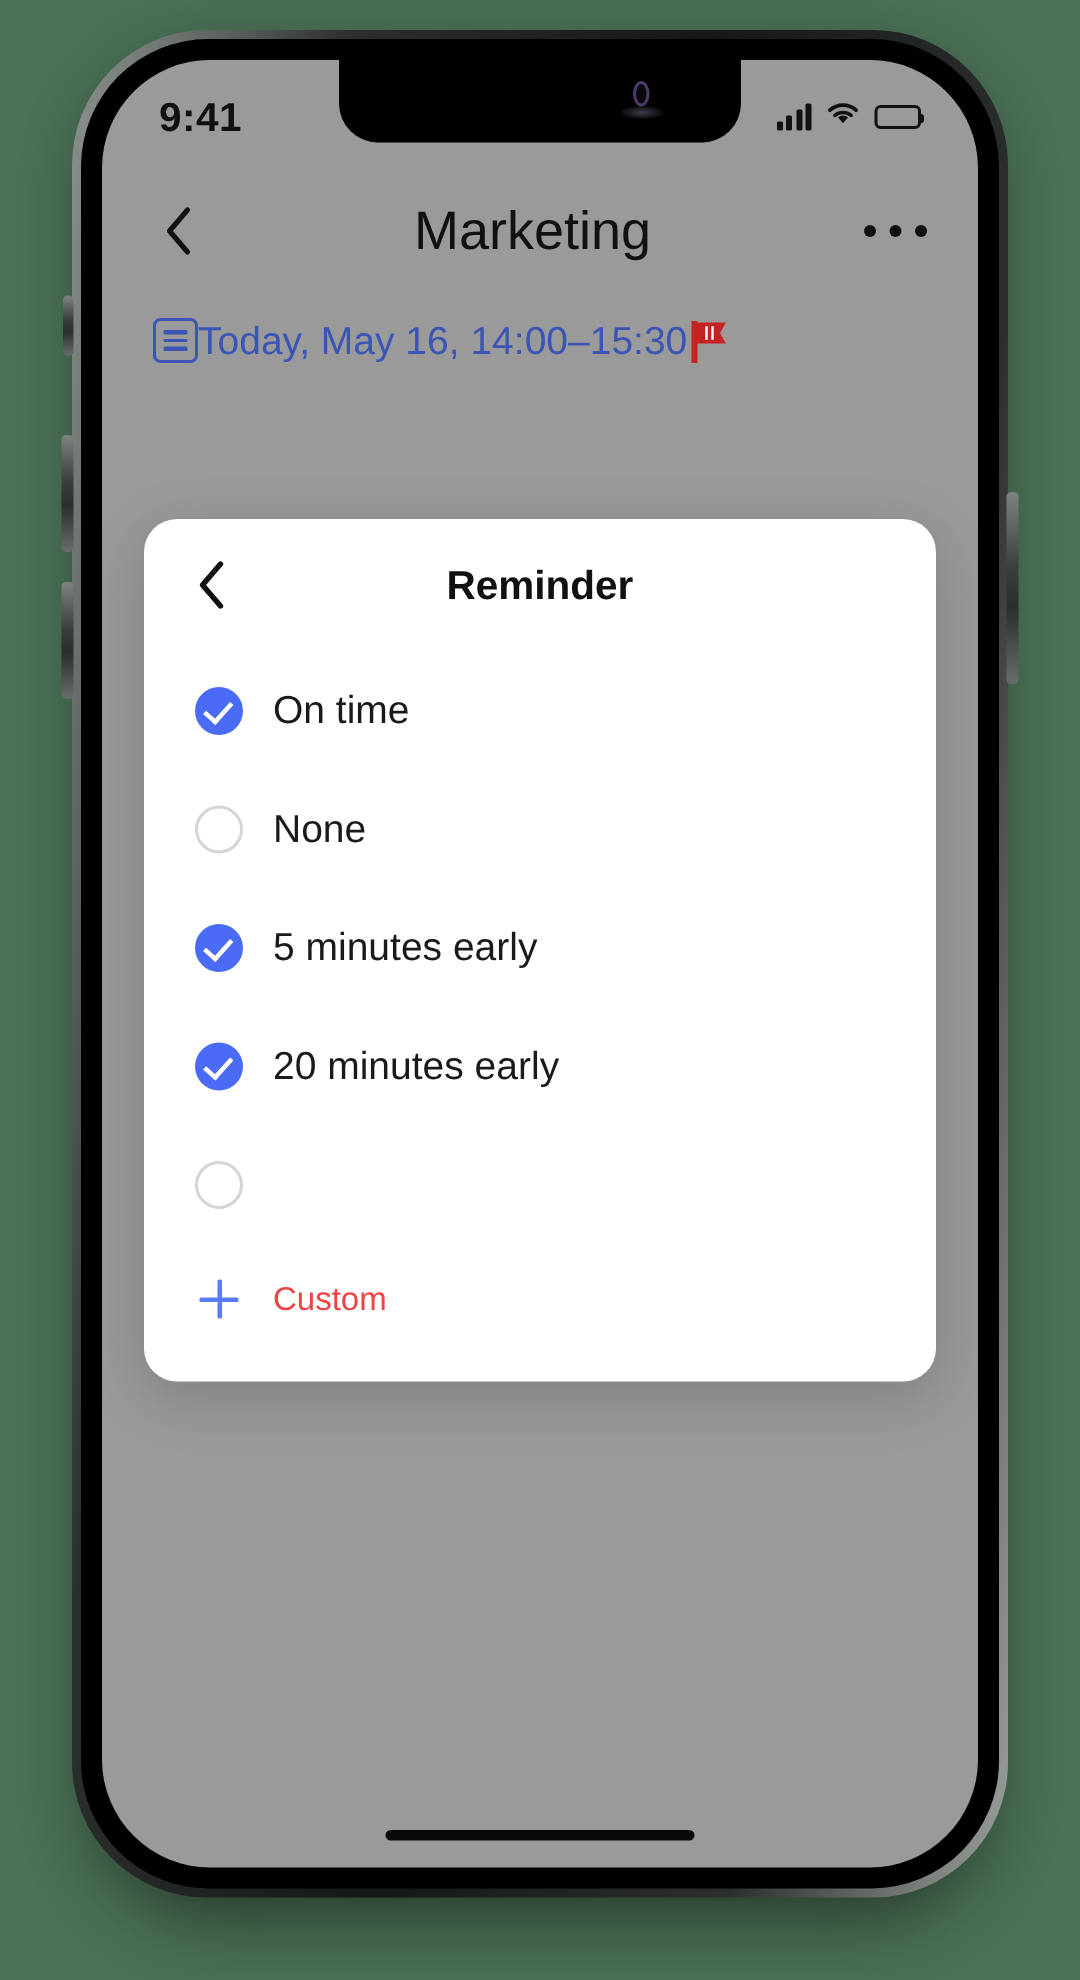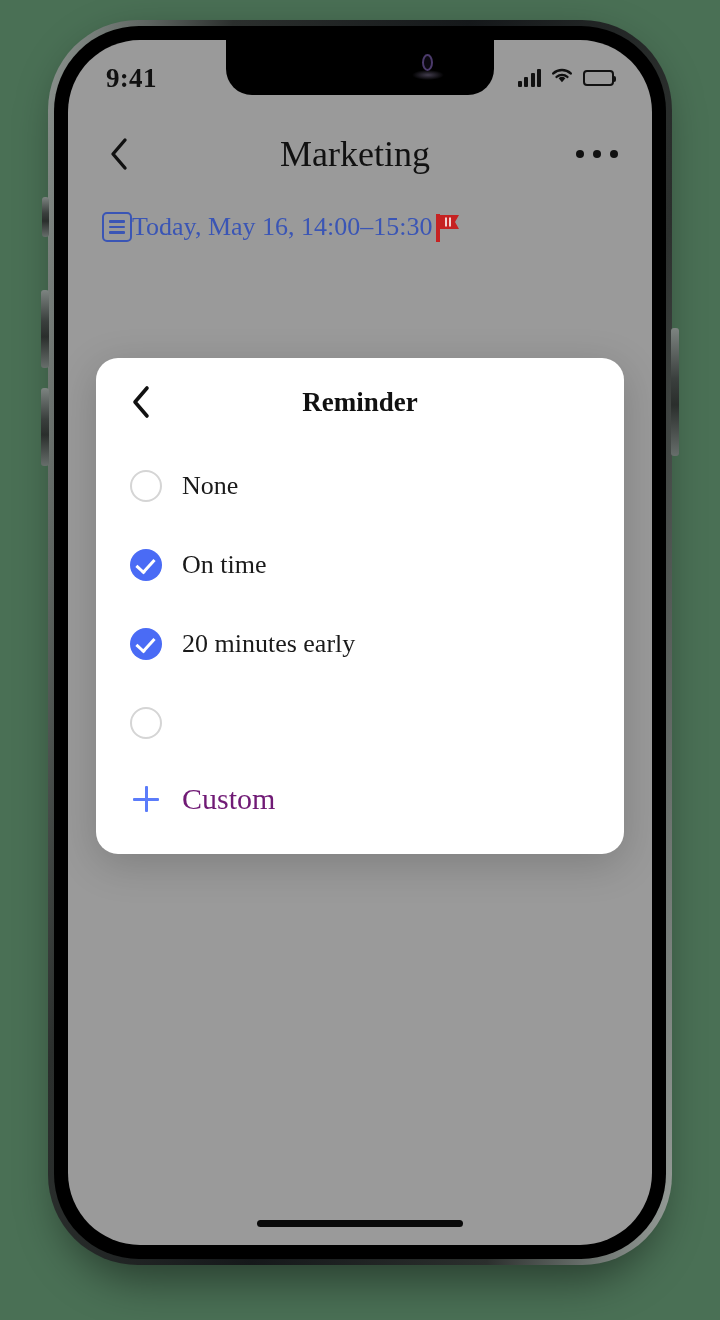--- a/index.html
+++ b/index.html
@@ -60,21 +60,20 @@
   
   .screen {
     position: absolute;
     left: 68px;
     top: 40px;
     width: 584px;
     height: 1205px;
     border-radius: 72px;
     background: #9a9a9a;
     overflow: hidden;
-    font-family: Liberation Serif, serif;
   }
 
   
   .notch {
     position: absolute;
     left: 50%;
     transform: translateX(-50%);
     top: 0;
     width: 268px;
     height: 55px;
@@ -196,21 +195,21 @@
     font-size: 26px;
     color: #3a55b5;
     font-weight: 500;
   }
   .flag-icon { width: 30px; height: 32px; position: relative; }
 
   
   .modal {
     position: absolute;
     left: 28px;
-    top: 318px;
+    top: 306px;
     width: 528px;
     background: #ffffff;
     border-radius: 22px;
     padding: 0 0 18px 0;
     box-sizing: border-box;
     box-shadow: 0 10px 40px rgba(0,0,0,0.18);
     z-index: 15;
   }
   .modal-header {
     height: 88px;
@@ -280,22 +279,22 @@
   }
   .plus-icon::before, .plus-icon::after {
     content:"";
     position:absolute;
     background:#5b7cfa;
     border-radius: 1px;
   }
   .plus-icon::before { left: 3px; top: 14.5px; width: 26px; height: 3px; }
   .plus-icon::after  { top: 3px; left: 14.5px; height: 26px; width: 3px; }
   .custom-label {
-    font-size: 30px;
-    color: #701a75;
+    font-size: 22px;
+    color: #ef4444;
   }
 
   
   .home-indicator {
     position: absolute;
     bottom: 18px;
     left: 50%;
     transform: translateX(-50%);
     width: 206px;
     height: 7px;
@@ -386,29 +385,33 @@
         <svg width="22" height="34" viewBox="0 0 22 34">
           <path d="M17 3 L5 17 L17 31" stroke="#111" stroke-width="3.6" fill="none" stroke-linecap="round" stroke-linejoin="round"></path>
         </svg>
       </div>
       <div class="modal-title">Reminder</div>
     </div>
 
     <div class="opt-list">
 
       <div class="opt-row">
+        <span class="opt-mark checked"></span>
+        <span class="opt-label">On time</span>
+      </div>
+
+      <div class="opt-row">
         <span class="opt-mark unchecked"></span>
         <span class="opt-label">None</span>
       </div>
 
       <div class="opt-row">
         <span class="opt-mark checked"></span>
-        <span class="opt-label">On time</span>
-      </div>
-
+        <span class="opt-label">5 minutes early</span>
+      </div>
 
       <div class="opt-row">
         <span class="opt-mark checked"></span>
         <span class="opt-label">20 minutes early</span>
       </div>
 
       <div class="opt-row">
         <span class="opt-mark unchecked"></span>
       </div>
 

